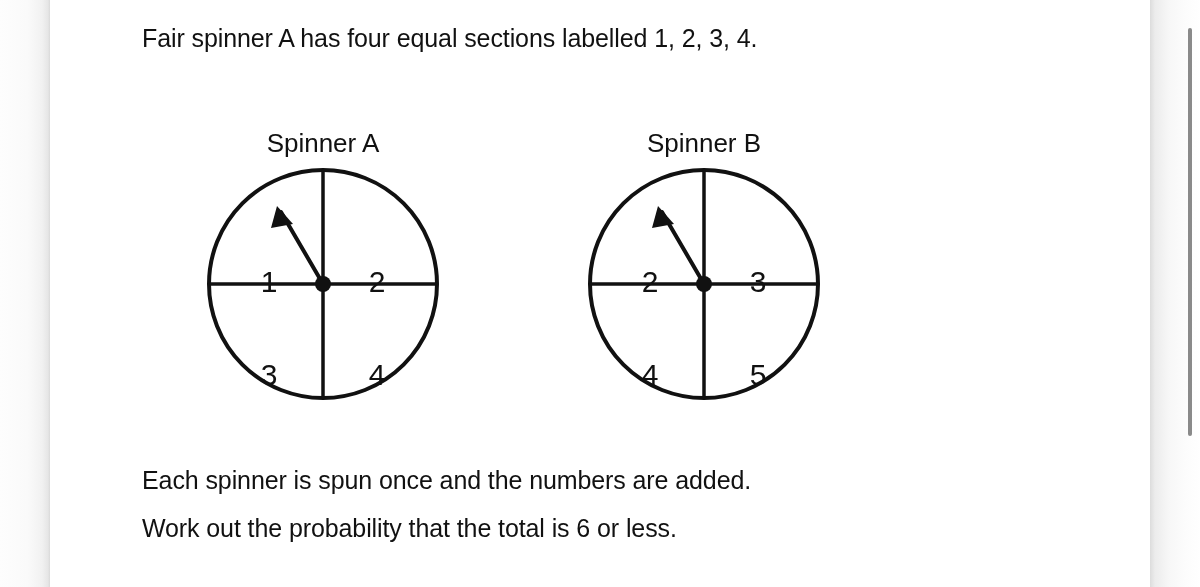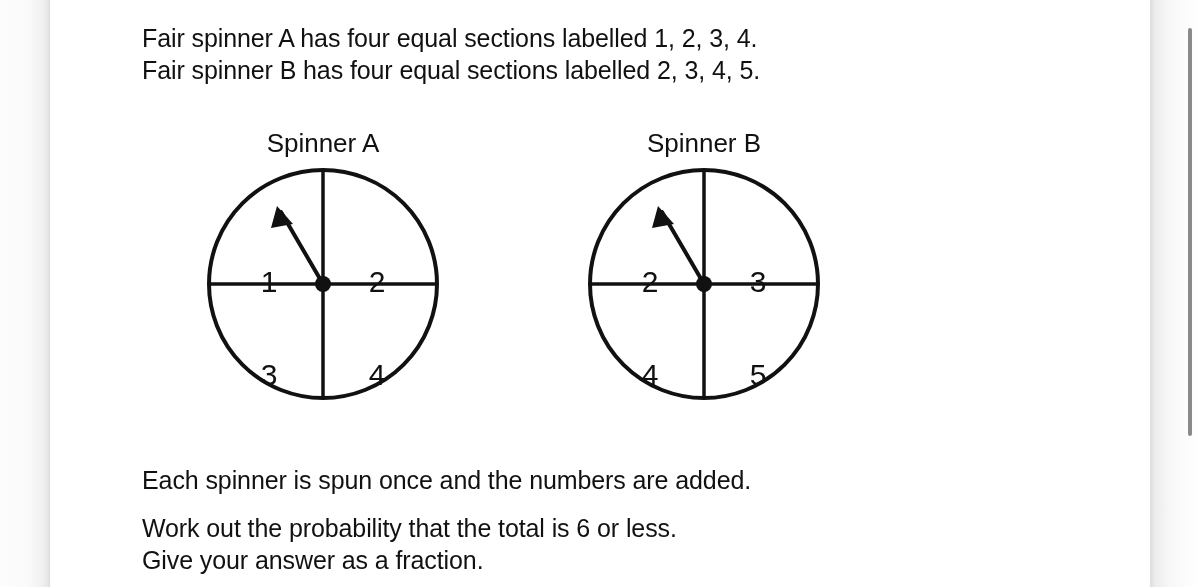--- a/index.html
+++ b/index.html
@@ -122,21 +122,20 @@
 
 <div class="viewport">
 
   <div class="gutter-left"></div>
   <div class="gutter-right"></div>
 
   <div class="page-sheet">
 
     <div class="qtext block-intro">
       <span class="qline">Fair spinner A has four equal sections labelled 1, 2, 3, 4.</span>
-      <span class="qline">Fair spinner B has four equal sections labelled 2, 3, 4, 5.</span>
     </div>
 
     <div class="spinner-area">
 
       <div class="spinner-block spinner-a">
         <div class="spinner-title">Spinner A</div>
         <div class="spinner-svg-wrap">
           <svg class="spinner-svg" width="240" height="240" viewBox="0 0 240 240" xmlns="http://www.w3.org/2000/svg">
             <circle cx="120" cy="120" r="114" fill="#ffffff" stroke="#111111" stroke-width="4"></circle>
             <line x1="120" y1="6" x2="120" y2="234" stroke="#111111" stroke-width="3.5"></line>
@@ -171,21 +170,20 @@
       </div>
 
     </div>
 
     <div class="qtext block-mid">
       <span class="qline">Each spinner is spun once and the numbers are added.</span>
     </div>
 
     <div class="qtext block-task">
       <span class="qline">Work out the probability that the total is 6 or less.</span>
-      <span class="qline">Give your answer as a fraction.</span>
     </div>
 
   </div>
 
   <div class="scrollbar-track">
     <div class="scrollbar-thumb"></div>
   </div>
 
 </div>
 

